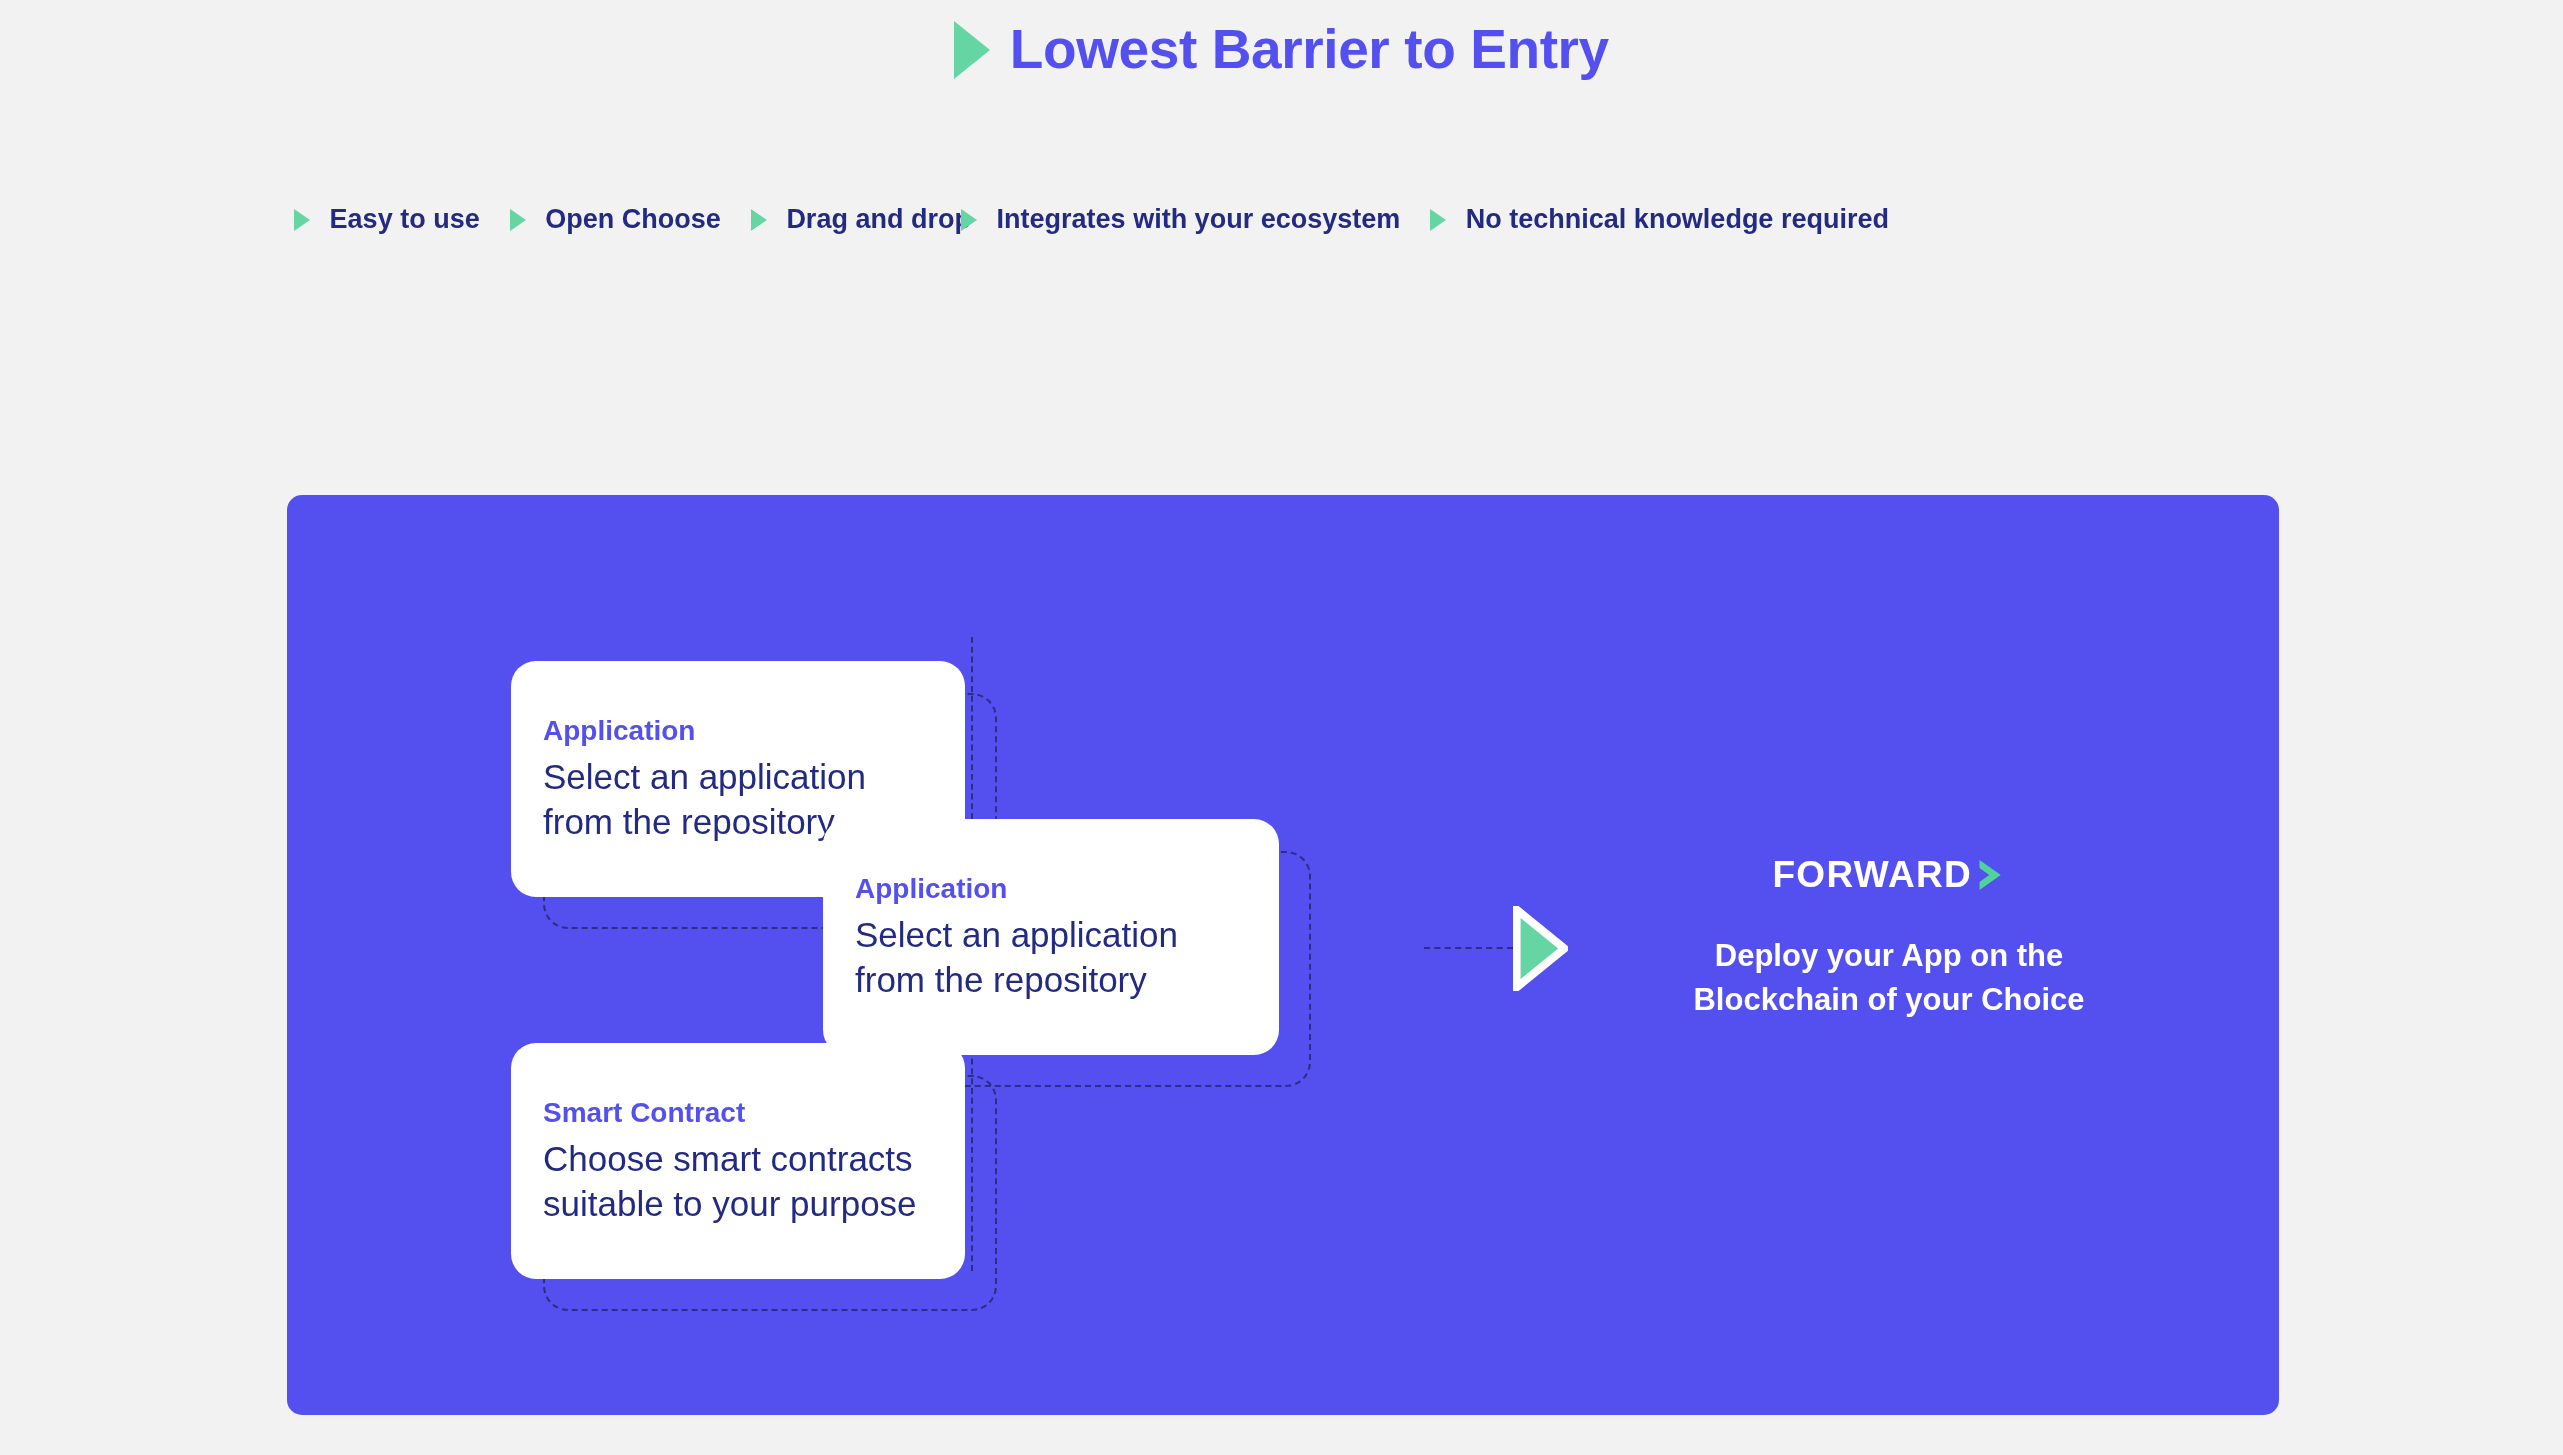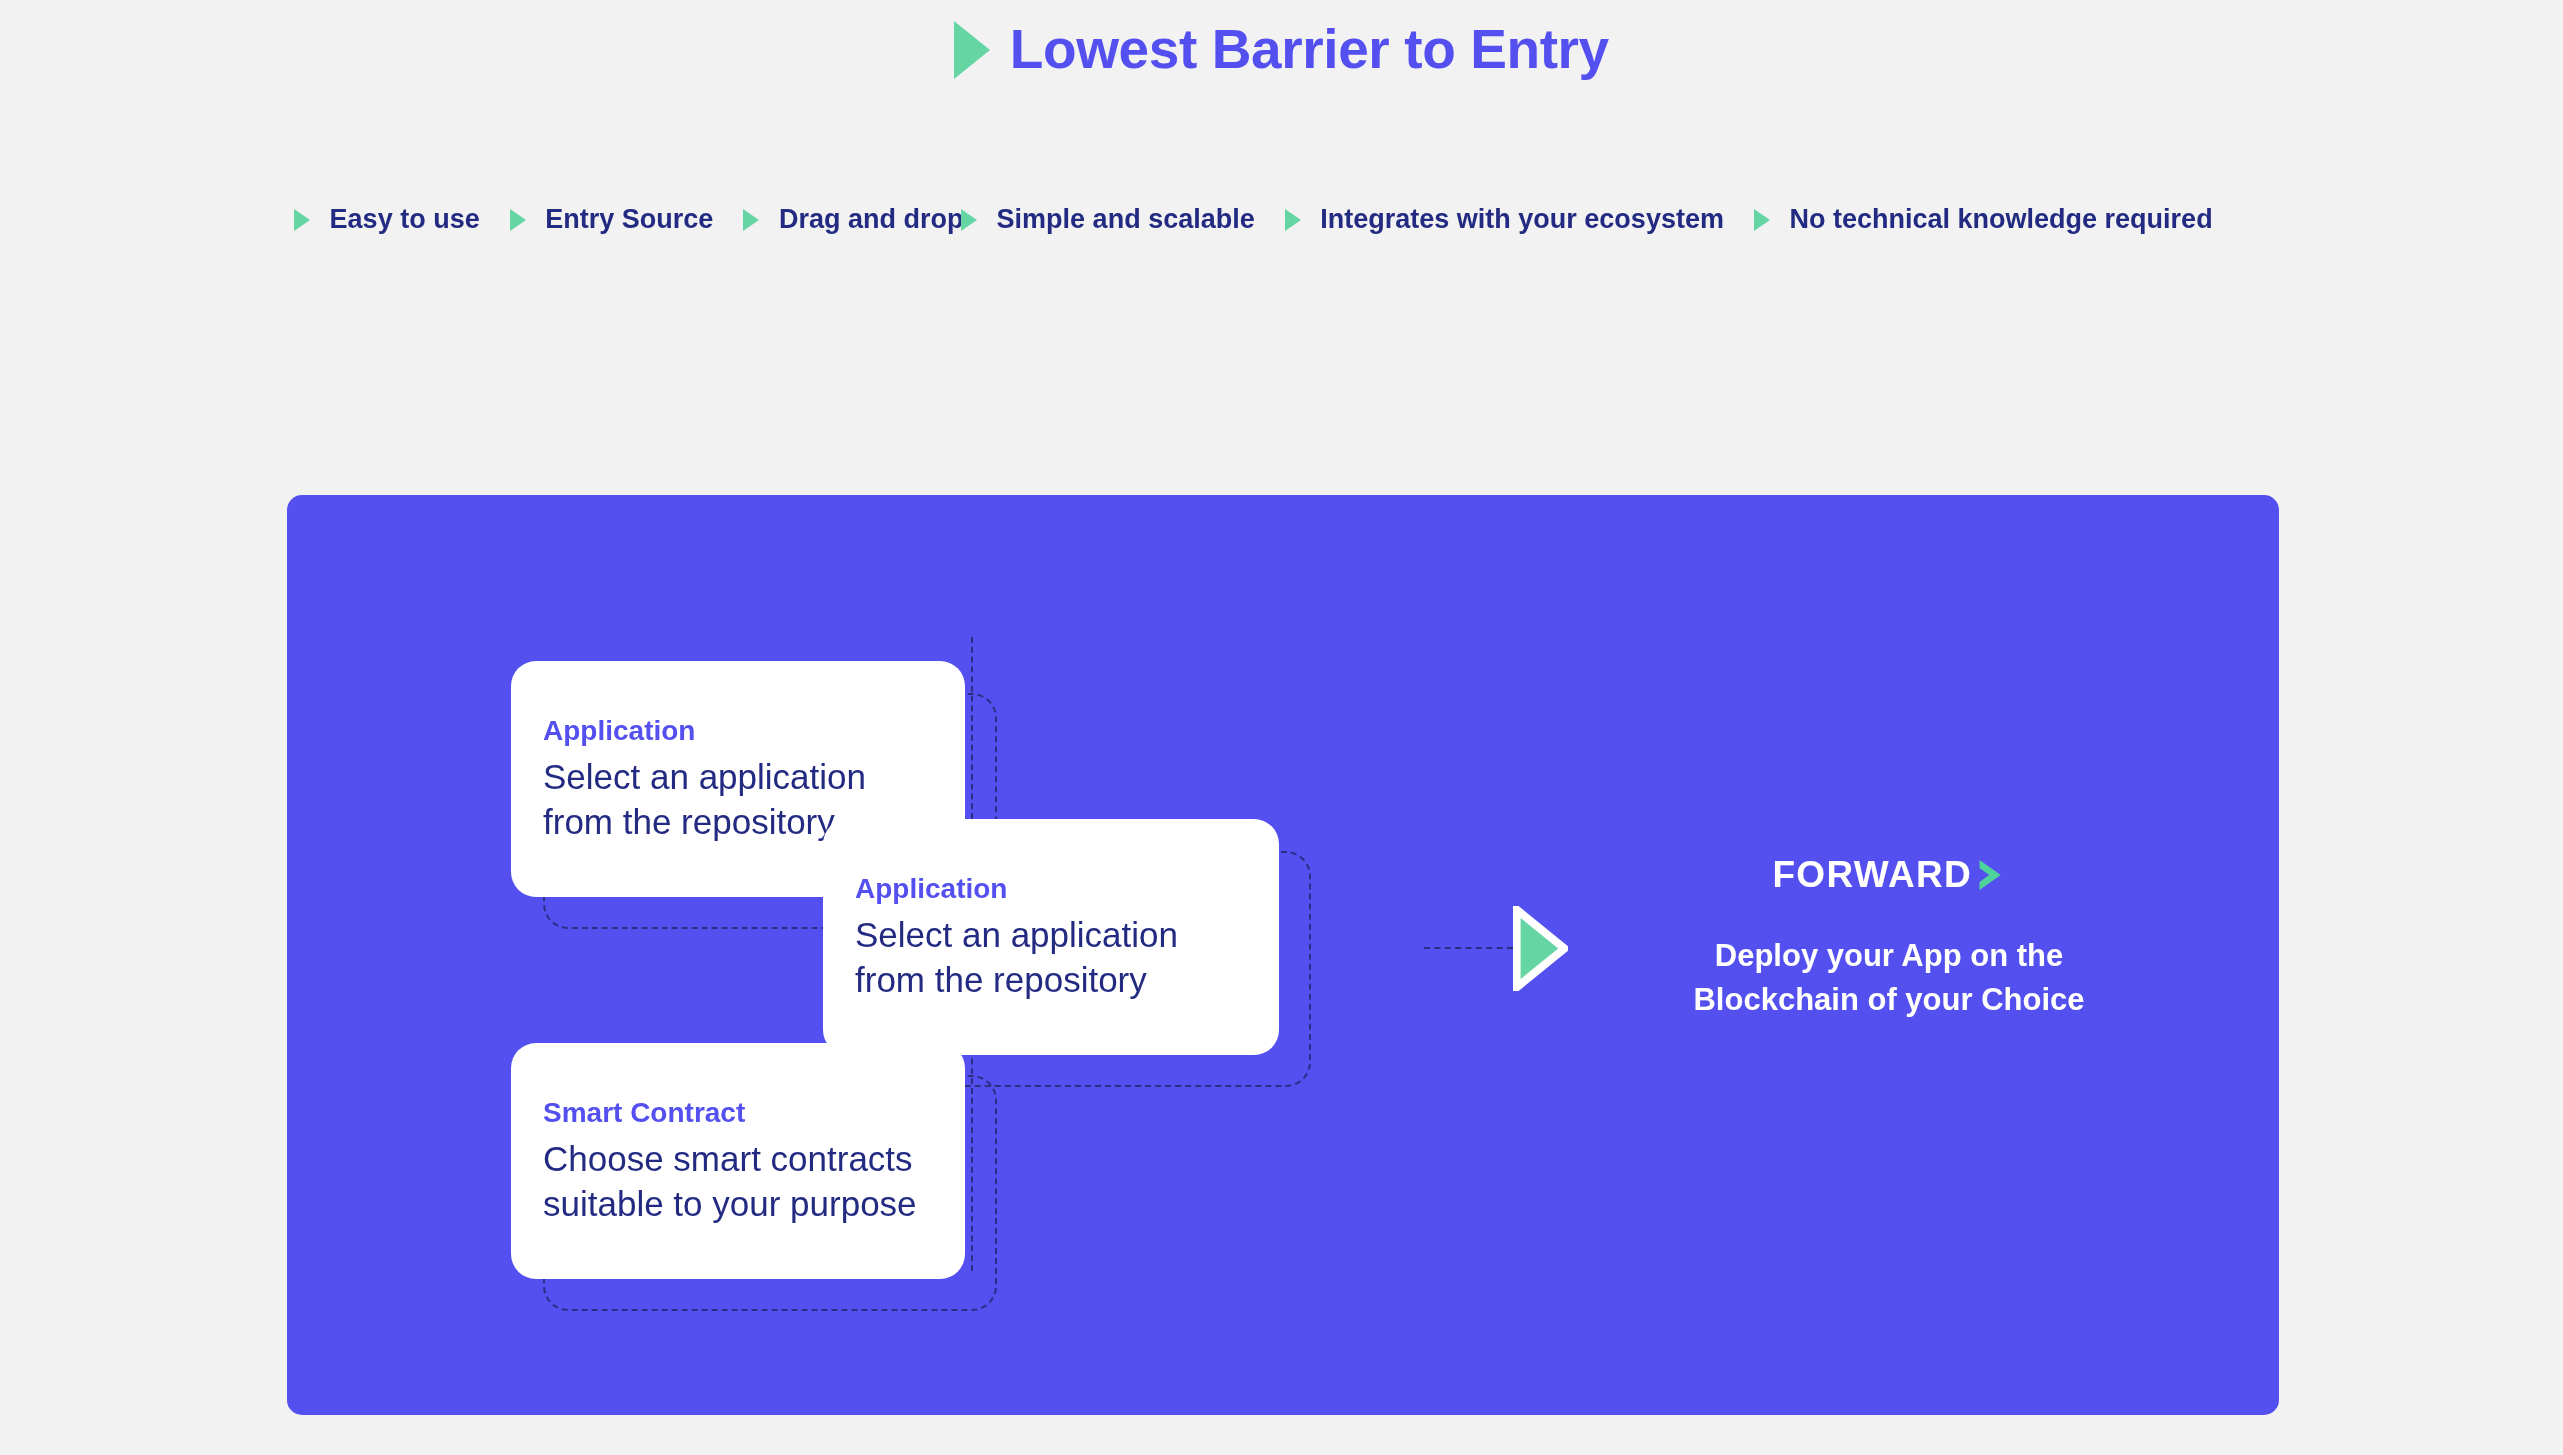--- a/index.html
+++ b/index.html
@@ -199,34 +199,30 @@
 
 <div id="features">
 
   <div class="feature-col col-0">
     <div class="feature-item">
       <span class="feature-bullet"></span>
       <span class="feature-label">Easy to use</span>
     </div>
     <div class="feature-item">
       <span class="feature-bullet"></span>
-      <span class="feature-label">Entry Source</span>
+      <span class="feature-label">Open Choose</span>
     </div>
     <div class="feature-item">
       <span class="feature-bullet"></span>
       <span class="feature-label">Drag and drop</span>
     </div>
   </div>
 
 
   <div class="feature-col col-2">
-    <div class="feature-item">
-      <span class="feature-bullet"></span>
-      <span class="feature-label">Simple and scalable</span>
-    </div>
     <div class="feature-item">
       <span class="feature-bullet"></span>
       <span class="feature-label">Integrates with your ecosystem</span>
     </div>
     <div class="feature-item">
       <span class="feature-bullet"></span>
       <span class="feature-label">No technical knowledge required</span>
     </div>
   </div>
 

